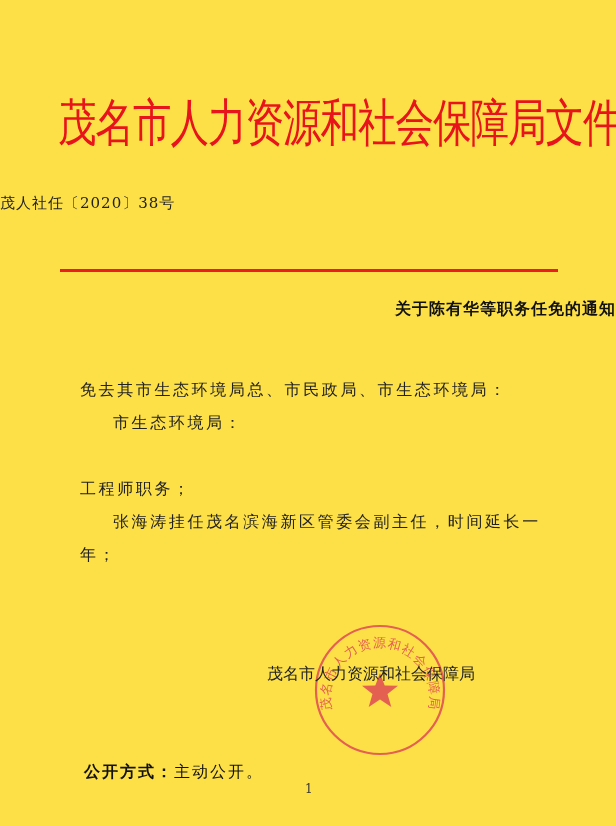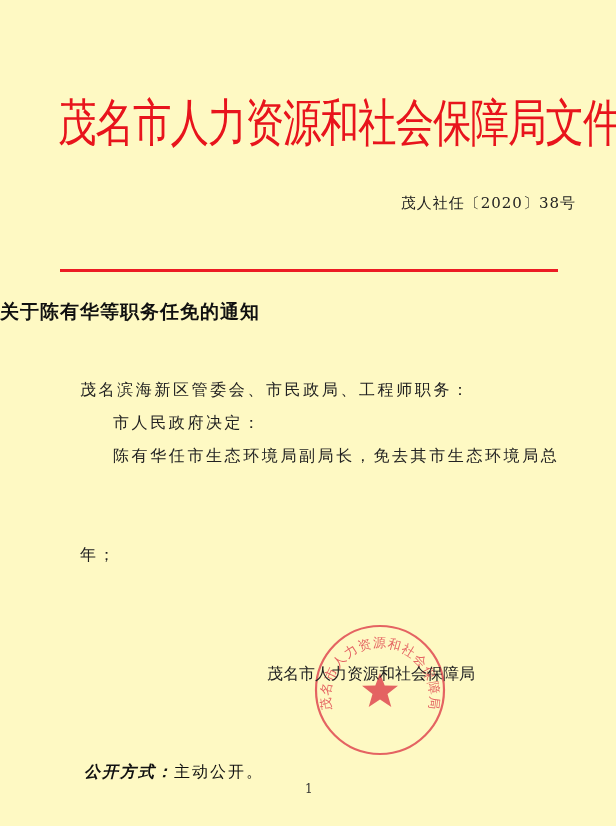--- a/index.html
+++ b/index.html
@@ -11,21 +11,21 @@
       width: 616px;
       height: 826px;
       position: relative;
       overflow: hidden;
       font-family: "DejaVu Serif", "Liberation Serif", serif;
       color: #1a1a1a;
     }
     .page {
       position: absolute;
       inset: 0;
-      background: #fef9c3;
+      background: #fde047;
     }
     .doc-header-title {
       position: absolute;
       left: 58px;
       top: 92px;
       width: 500px;
       height: 62px;
       color: #e8141c;
       font-family: "DejaVu Serif", "Liberation Serif", serif;
       font-size: 38.5px;
@@ -35,41 +35,40 @@
       white-space: nowrap;
       transform: scaleY(1.32);
       transform-origin: left center;
       text-align: left;
     }
     .doc-number {
       position: absolute;
       left: 0;
       width: 560px;
       top: 194px;
-      text-align: right;
+      text-align: left;
       font-size: 15px;
       letter-spacing: 1px;
       color: #222;
-      padding-left: 16px;
     }
     .red-rule {
       position: absolute;
       left: 60px;
       top: 269px;
       width: 498px;
       height: 3px;
       background: #ec1c24;
     }
     .notice-title {
       position: absolute;
       left: 0;
       width: 616px;
       top: 299px;
-      text-align: left;
-      font-size: 19px;
+      text-align: right;
+      font-size: 16px;
       font-weight: bold;
       letter-spacing: 1px;
       color: #111;
     }
     .body-text {
       position: absolute;
       left: 80px;
       width: 470px;
       font-size: 16px;
       letter-spacing: 2.6px;
@@ -94,21 +93,21 @@
       opacity: 0.85;
     }
     .footer-disclosure {
       position: absolute;
       left: 84px;
       top: 762px;
       font-size: 16px;
       color: #111;
       white-space: nowrap;
     }
-    .footer-disclosure .label { font-weight: bold; letter-spacing: 2px; font-style: italic; }
+    .footer-disclosure .label { font-weight: bold; letter-spacing: 2px; }
     .footer-disclosure .value { letter-spacing: 2px; margin-top: 39px; }
     .page-number {
       position: absolute;
       left: 305px;
       top: 782px;
       font-size: 12px;
       color: #333;
     }
   </style>
 </head>
@@ -117,23 +116,24 @@
 <div class="page">
 
   <div class="doc-header-title">茂名市人力资源和社会保障局文件</div>
 
   <div class="doc-number">茂人社任〔2020〕38号</div>
 
   <div class="red-rule"></div>
 
   <div class="notice-title">关于陈有华等职务任免的通知</div>
 
-  <div class="body-text" style="top:380px;">茂名滨海新区管委会、市民政局、工程师职务：</div>
-  <div class="body-text indent" style="top:413px;">市人民政府决定：</div>
-  <div class="body-text indent" style="top:446px;">陈有华任市生态环境局副局长，免去其市生态环境局总</div>
+  <div class="body-text" style="top:380px;">免去其市生态环境局总、市民政局、市生态环境局：</div>
+  <div class="body-text indent" style="top:413px;">市生态环境局：</div>
+  <div class="body-text" style="top:479px;">工程师职务；</div>
+  <div class="body-text indent" style="top:512px;">张海涛挂任茂名滨海新区管委会副主任，时间延长一</div>
   <div class="body-text" style="top:545px;">年；</div>
 
   <svg class="seal" viewBox="0 0 134 134">
     <defs>
       <path id="sealArc" d="M 22 96 A 50 50 0 1 1 112 96"></path>
     </defs>
     <circle cx="67" cy="67" r="64" fill="none" stroke="#e04a52" stroke-width="2.2"></circle>
     <text font-size="13" fill="#e04a52" font-family="DejaVu Serif, serif" letter-spacing="1">
       <textPath href="#sealArc" startOffset="50%" text-anchor="middle">茂名市人力资源和社会保障局</textPath>
     </text>

